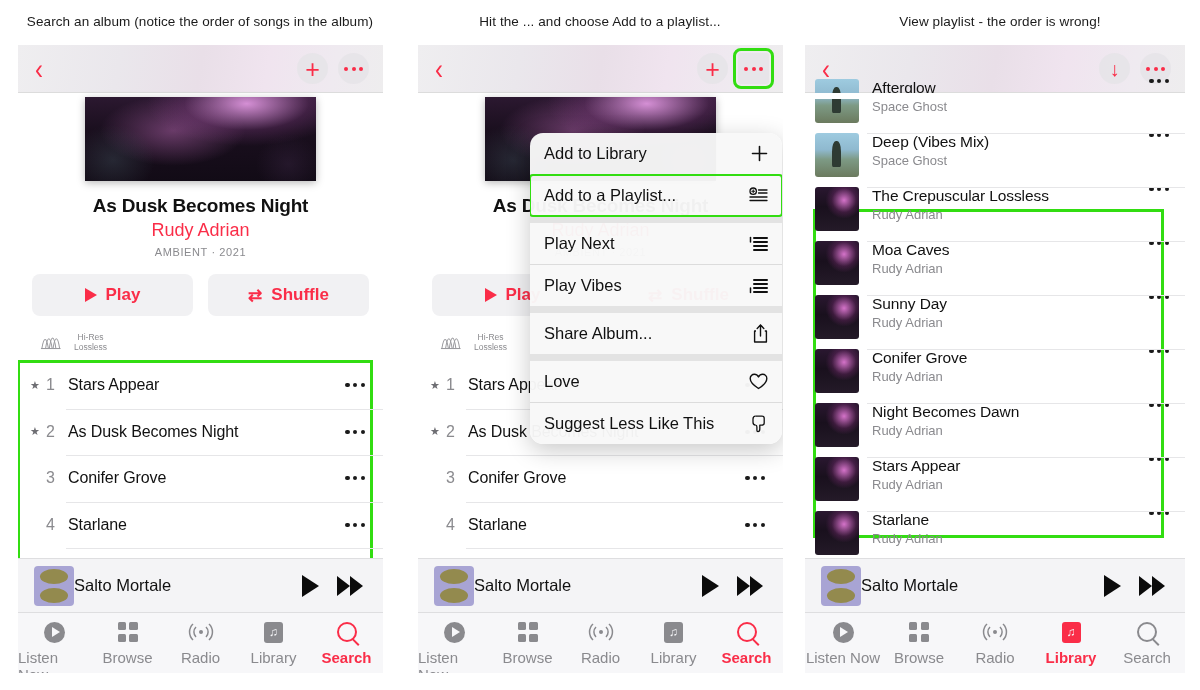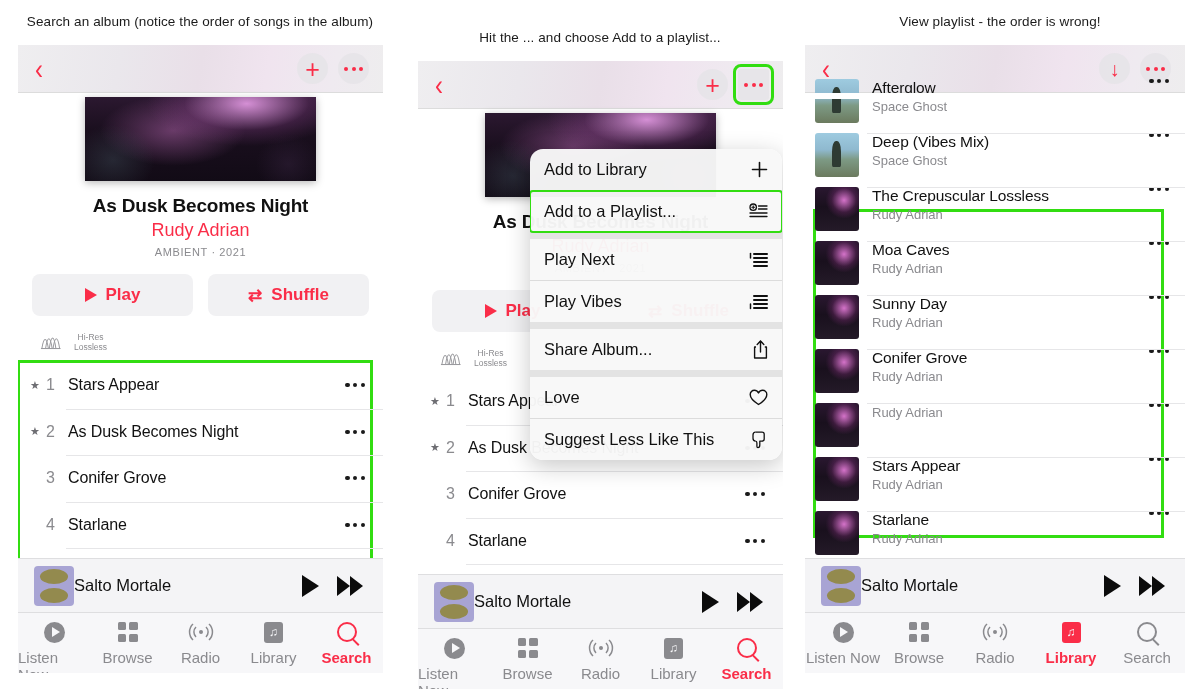--- a/index.html
+++ b/index.html
@@ -6,21 +6,21 @@
   html, body {
     width: 1200px; height: 690px;
     background: #ffffff;
     font-family: "Liberation Sans", sans-serif;
     overflow: hidden;
   }
   .board { position: relative; width: 1200px; height: 690px; background:#fff; }
 
   .panel { position: absolute; top: 0; width: 400px; height: 484px; }
   .panel-1 { left: 0; }
-  .panel-2 { left: 400px; margin-top: 16px; }
+  .panel-2 { left: 400px; }
   .panel-3 { left: 800px; }
 
   .caption {
     position:absolute; top: 14px; left: 0; width: 400px;
     text-align:center; font-size: 13.5px; color: #1b1b1b;
     letter-spacing: .1px;
   }
 
   .phone {
     position:absolute; top: 45px; left: 18px;
@@ -679,20 +679,21 @@
           </span>
           <span class="p-dots">
               <i></i>
               <i></i>
               <i></i>
             </span>
         </div>
         <div class="prow">
           <span class="p-art art-dusk"></span>
           <span class="p-txt">
+            <span class="p-title" style="display:block">Night Becomes Dawn</span>
             <span class="p-sub" style="display:block">Rudy Adrian</span>
           </span>
           <span class="p-dots">
               <i></i>
               <i></i>
               <i></i>
             </span>
         </div>
         <div class="prow">
           <span class="p-art art-dusk"></span>

